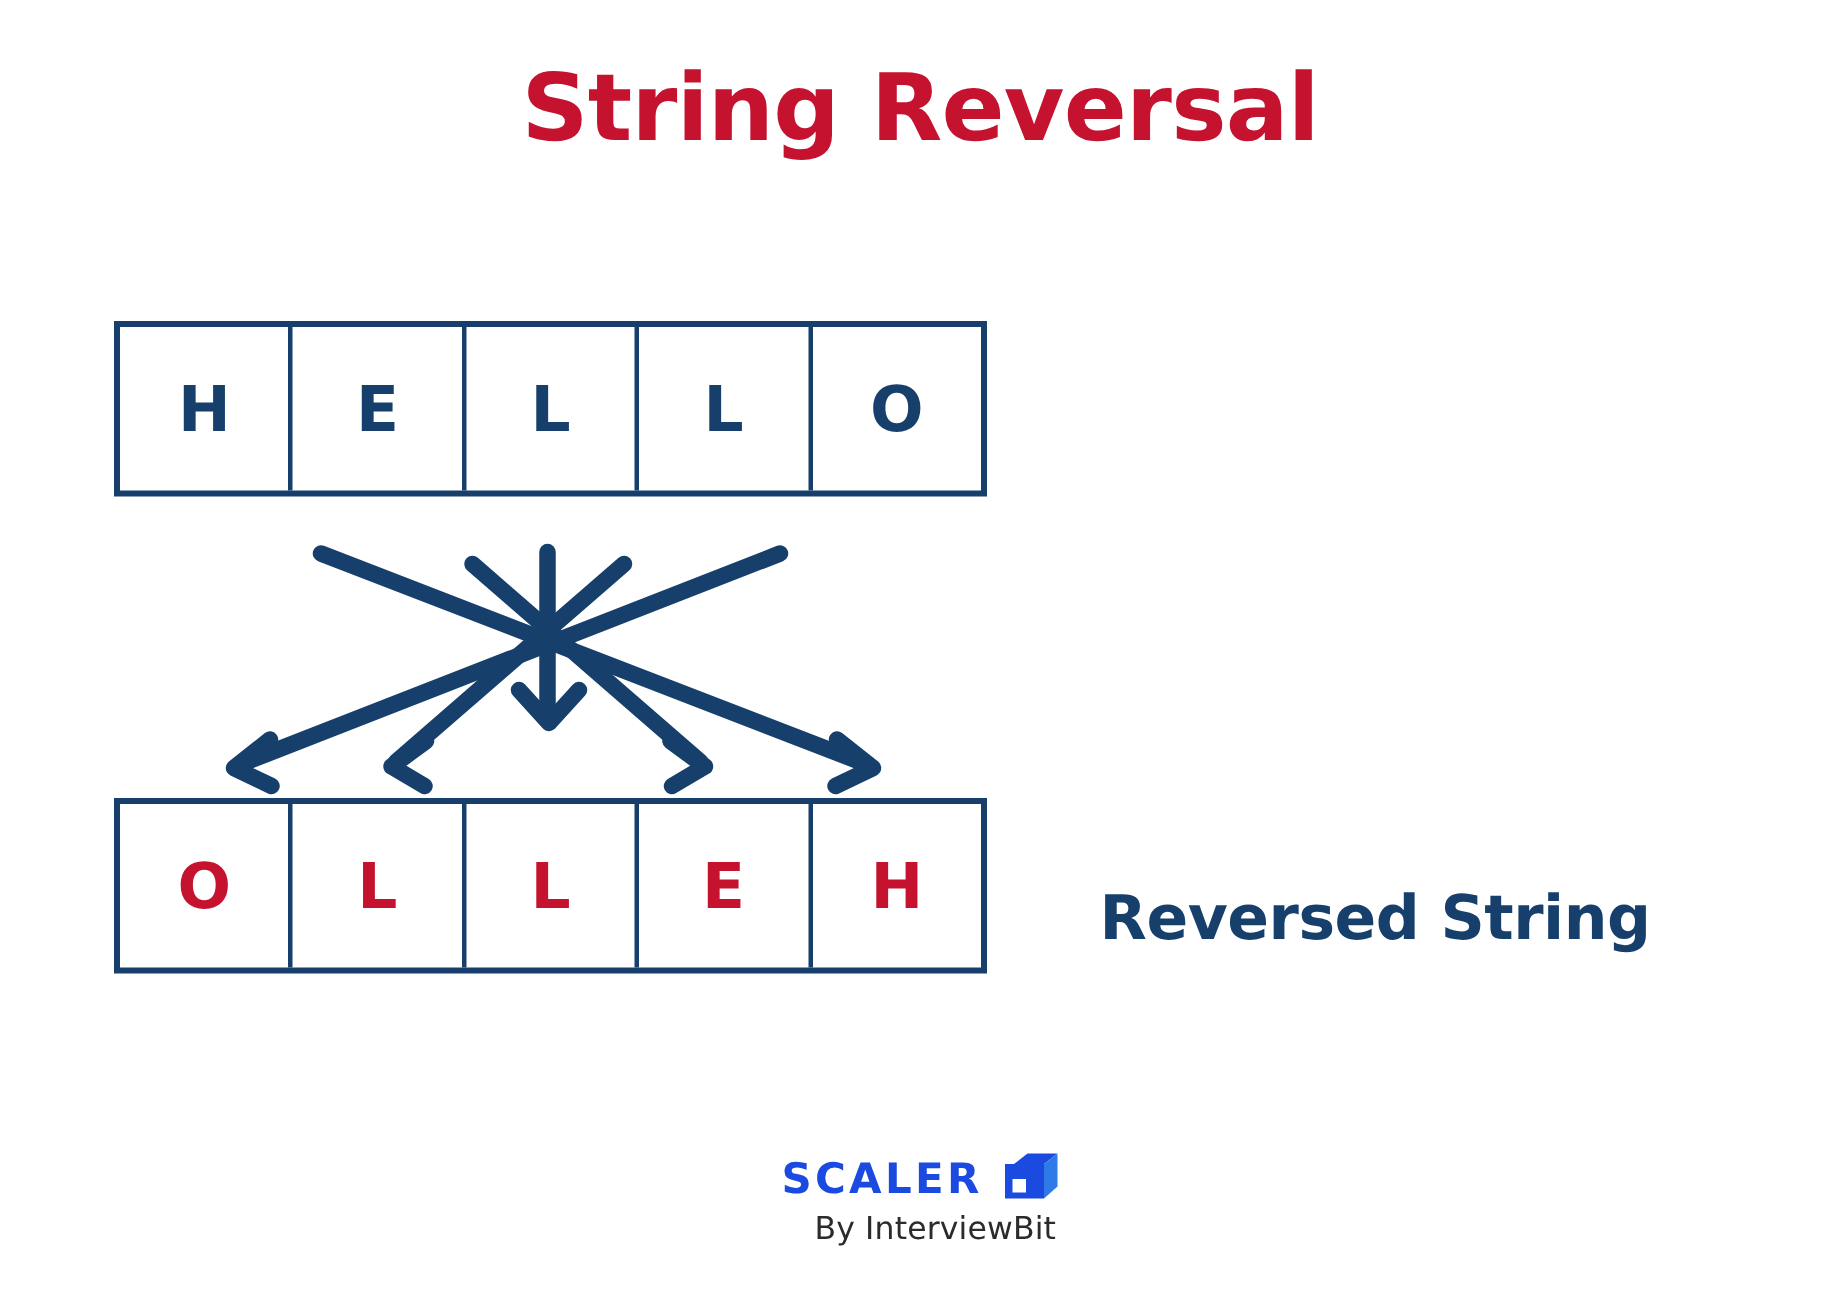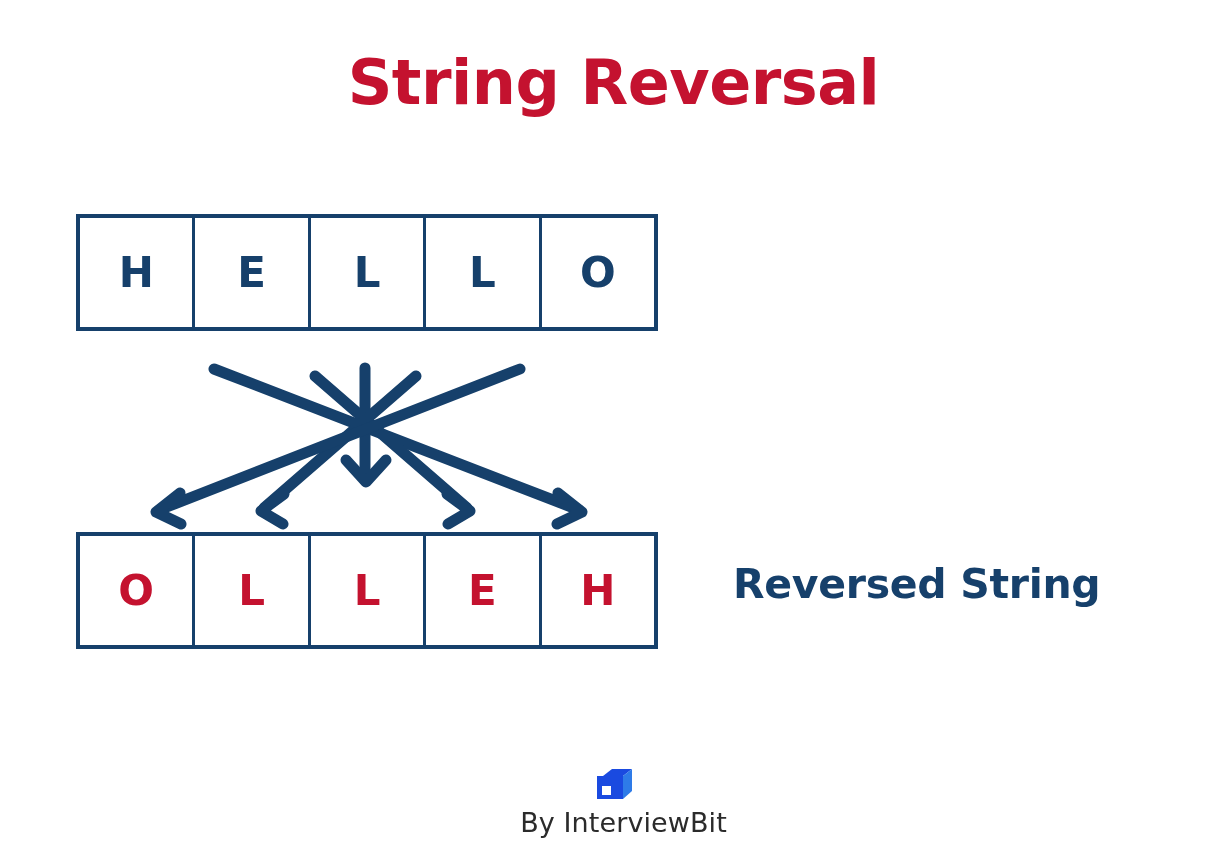--- a/index.html
+++ b/index.html
@@ -19,21 +19,21 @@
     position: absolute;
     left: 0; top: 0;
     width: 1227px;
     height: 859px;
   }
 
   
   .title {
     position: absolute;
     left: 0;
-    top: 46px;
+    top: 35px;
     width: 1227px;
     text-align: center;
     font-size: 62px;
     font-weight: 700;
     letter-spacing: -0.5px;
     color: #C4122F;
     font-family: "DejaVu Sans", "Liberation Sans", sans-serif;
   }
 
   
@@ -66,21 +66,21 @@
   
   .side-label {
     position: absolute;
     font-size: 41px;
     font-weight: 700;
     color: #16406B;
     white-space: nowrap;
     letter-spacing: -0.3px;
   }
   #label-input    { left: 733px; top: 242px; }
-  #label-output   { left: 733px; top: 560px; text-align: right; }
+  #label-output   { left: 733px; top: 588px; text-align: right; }
 
   
   #arrows {
     position: absolute;
     left: 130px;
     top: 352px;
     width: 490px;
     height: 180px;
   }
 
@@ -102,21 +102,21 @@
   .logo-word {
     font-size: 28px;
     font-weight: 700;
     color: #1A4AE0;
     letter-spacing: 2.2px;
     font-family: "DejaVu Sans", "Liberation Sans", sans-serif;
   }
   .logo-mark { width: 38px; height: 34px; display: block; }
   .logo-sub {
     margin-top: 5px;
-    font-size: 27px;
+    font-size: 21px;
     font-weight: 400;
     color: #2B2B2B;
     letter-spacing: 0.1px;
     font-family: "DejaVu Sans", "Liberation Sans", sans-serif;
     margin-left: 20px;
   }
 </style>
 </head>
 <body>
 
@@ -168,20 +168,21 @@
     <div class="cell red">L</div>
     <div class="cell red">L</div>
     <div class="cell red">E</div>
     <div class="cell red">H</div>
   </div>
 
   <div class="side-label" id="label-output">Reversed String</div>
 
   <div id="footer">
     <div class="logo-row">
+      <span class="logo-word">SCALER</span>
       <svg class="logo-mark" viewBox="0 0 38 34">
 
         <polygon points="8,8 17,1 37,1 28,8" fill="#1A4AE0"></polygon>
 
         <polygon points="28,8 37,1 37,23 28,31" fill="#2E7BE8"></polygon>
 
         <polygon points="2,8 28,8 28,31 2,31" fill="#1A4AE0"></polygon>
 
         <rect x="7" y="18" width="9" height="9" fill="#FFFFFF"></rect>
 

